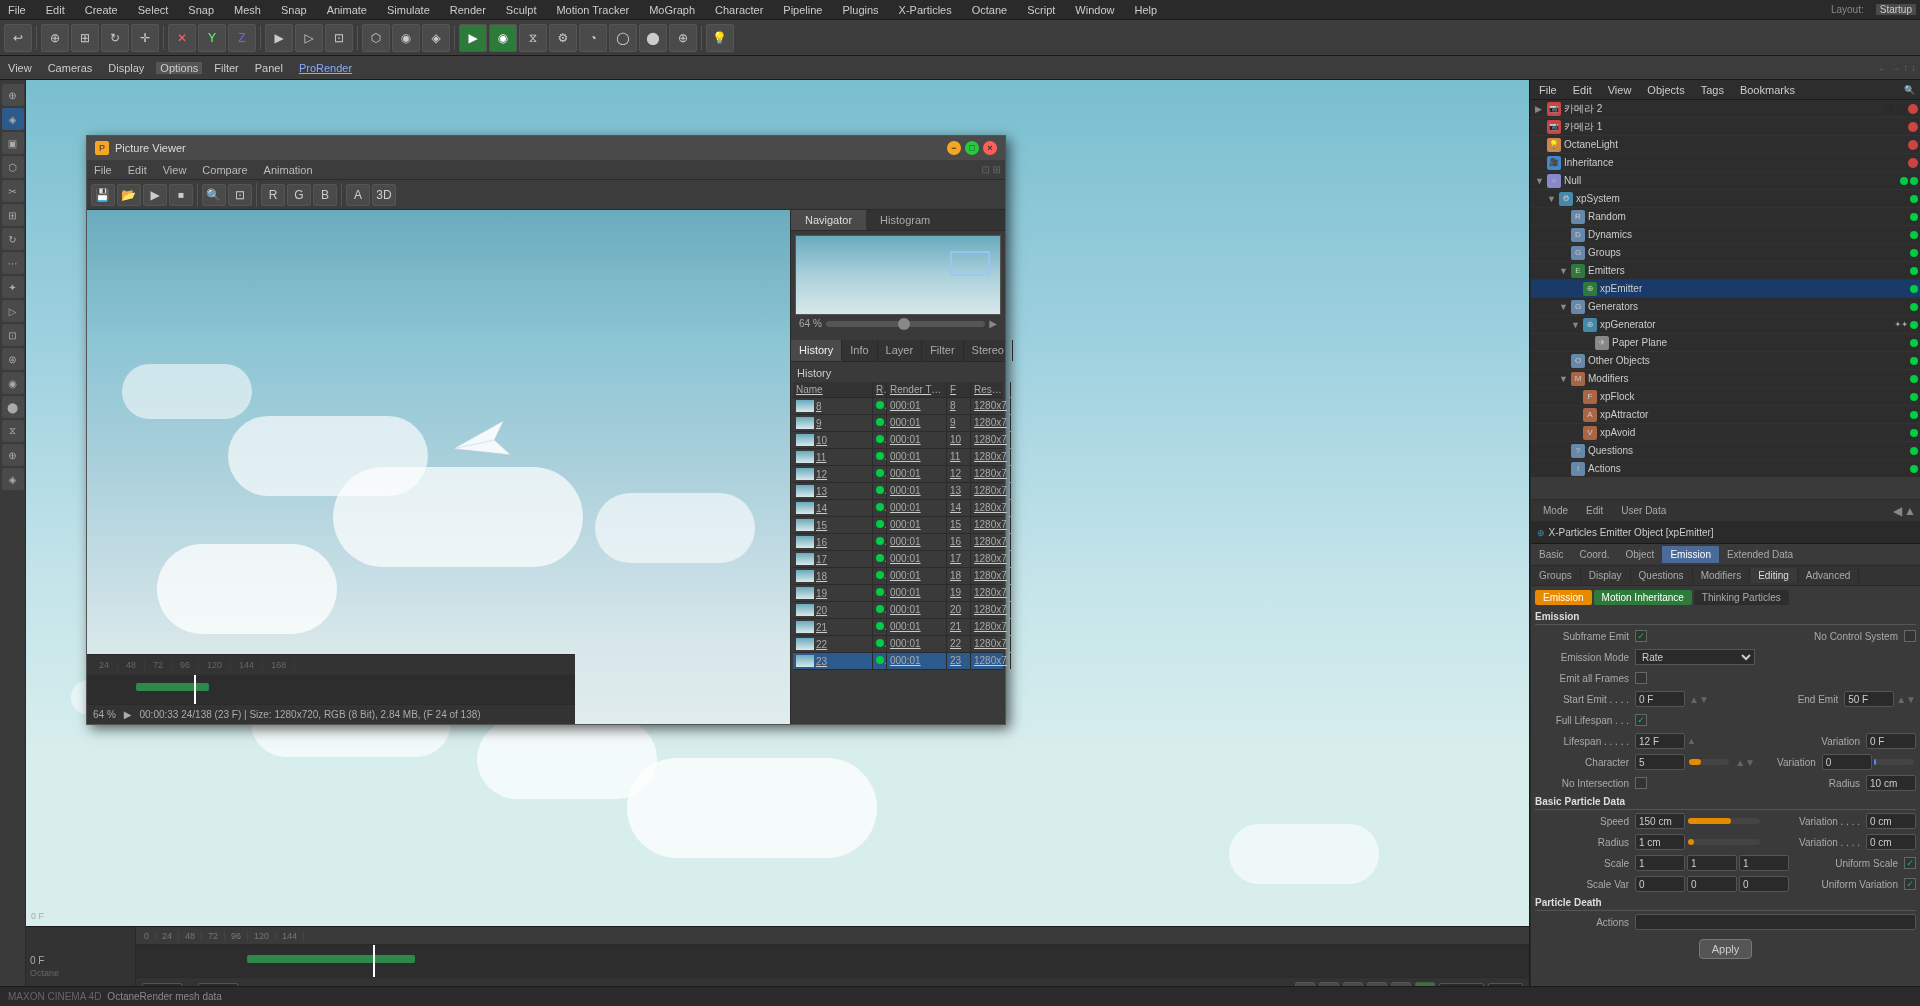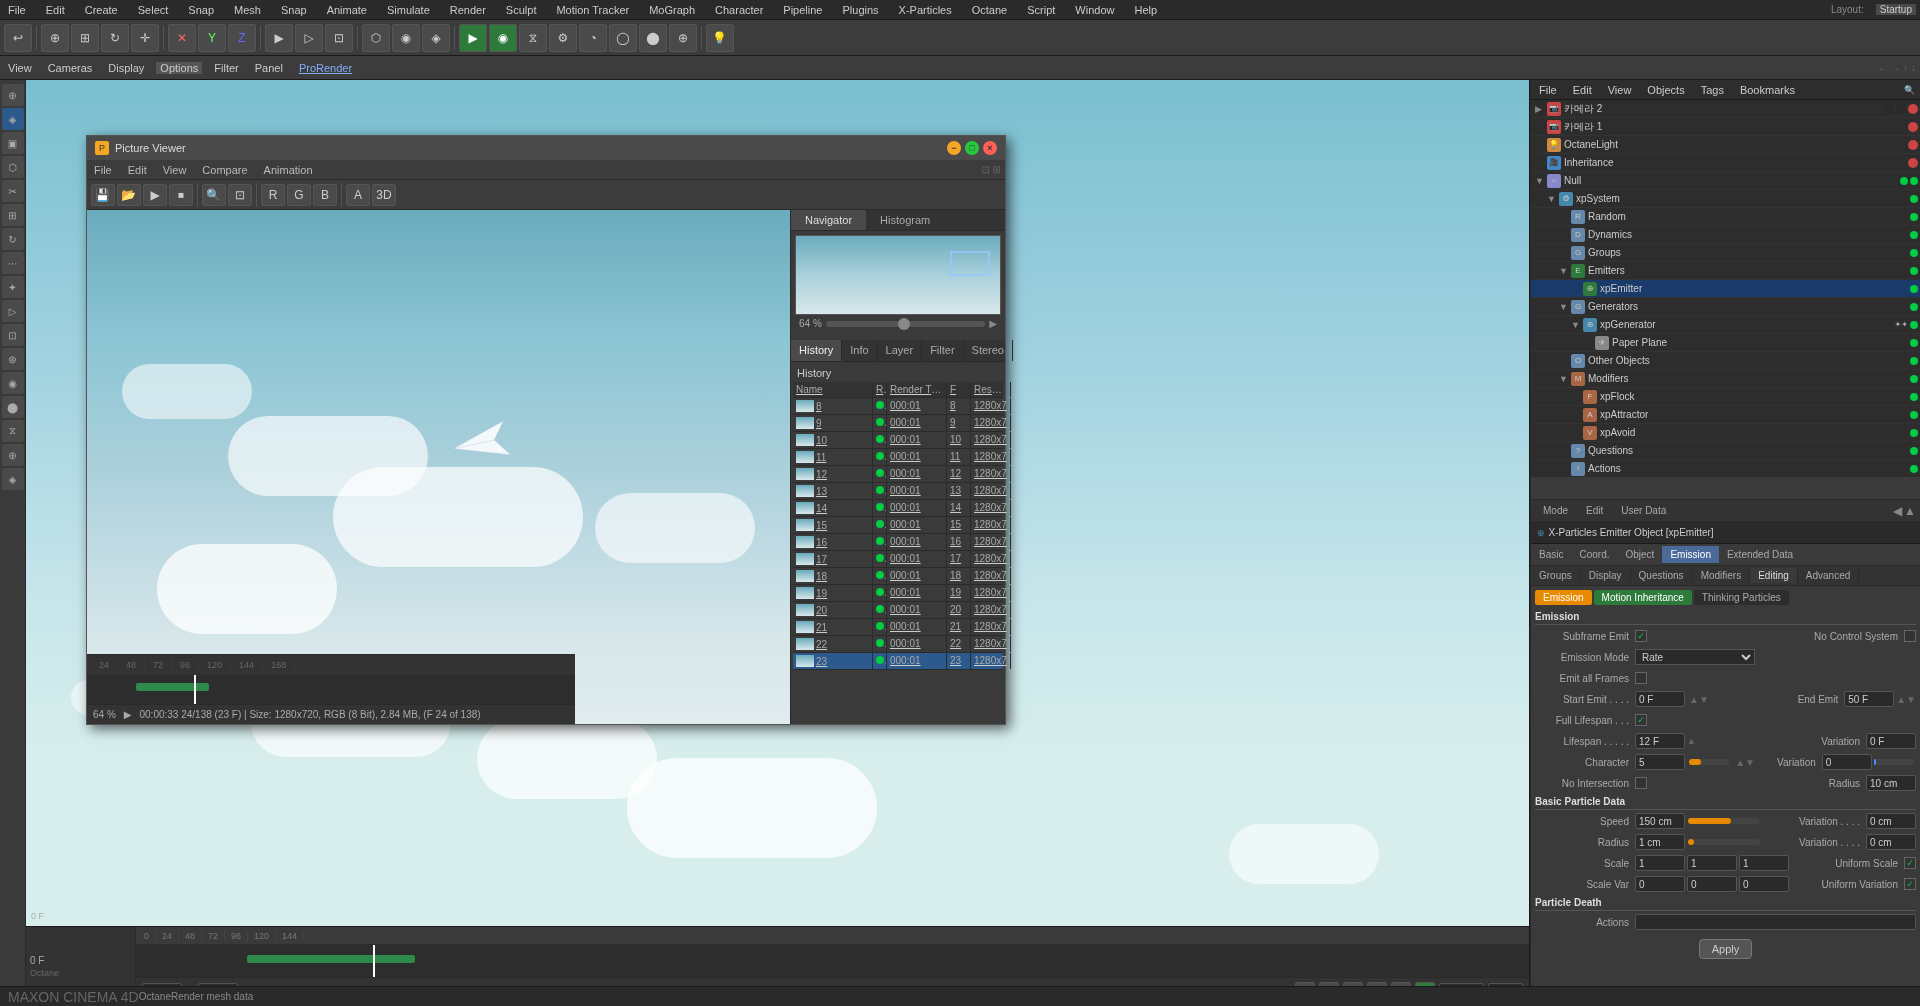--- a/index.html
+++ b/index.html
@@ -961,15 +961,15 @@
           <button class="apply-btn">Apply</button>
         </div>
 
       </div>
     </div>
   </div>
 
 </div>
 
 <div style="position:fixed; bottom:0; left:0; right:0; height:20px; background:#2a2a2a; display:flex; align-items:center; padding:0 8px; font-size:10px; color:#888; border-top:1px solid #1a1a1a;">
-  <span style="margin-right:0; font-size:14px; color:#666;">MAXON CINEMA 4D</span>
+  <span style="margin-right:6px; font-size:10px; color:#666;">MAXON CINEMA 4D</span>
   <span>OctaneRender mesh data</span>
 </div>
 
 </body></html>

